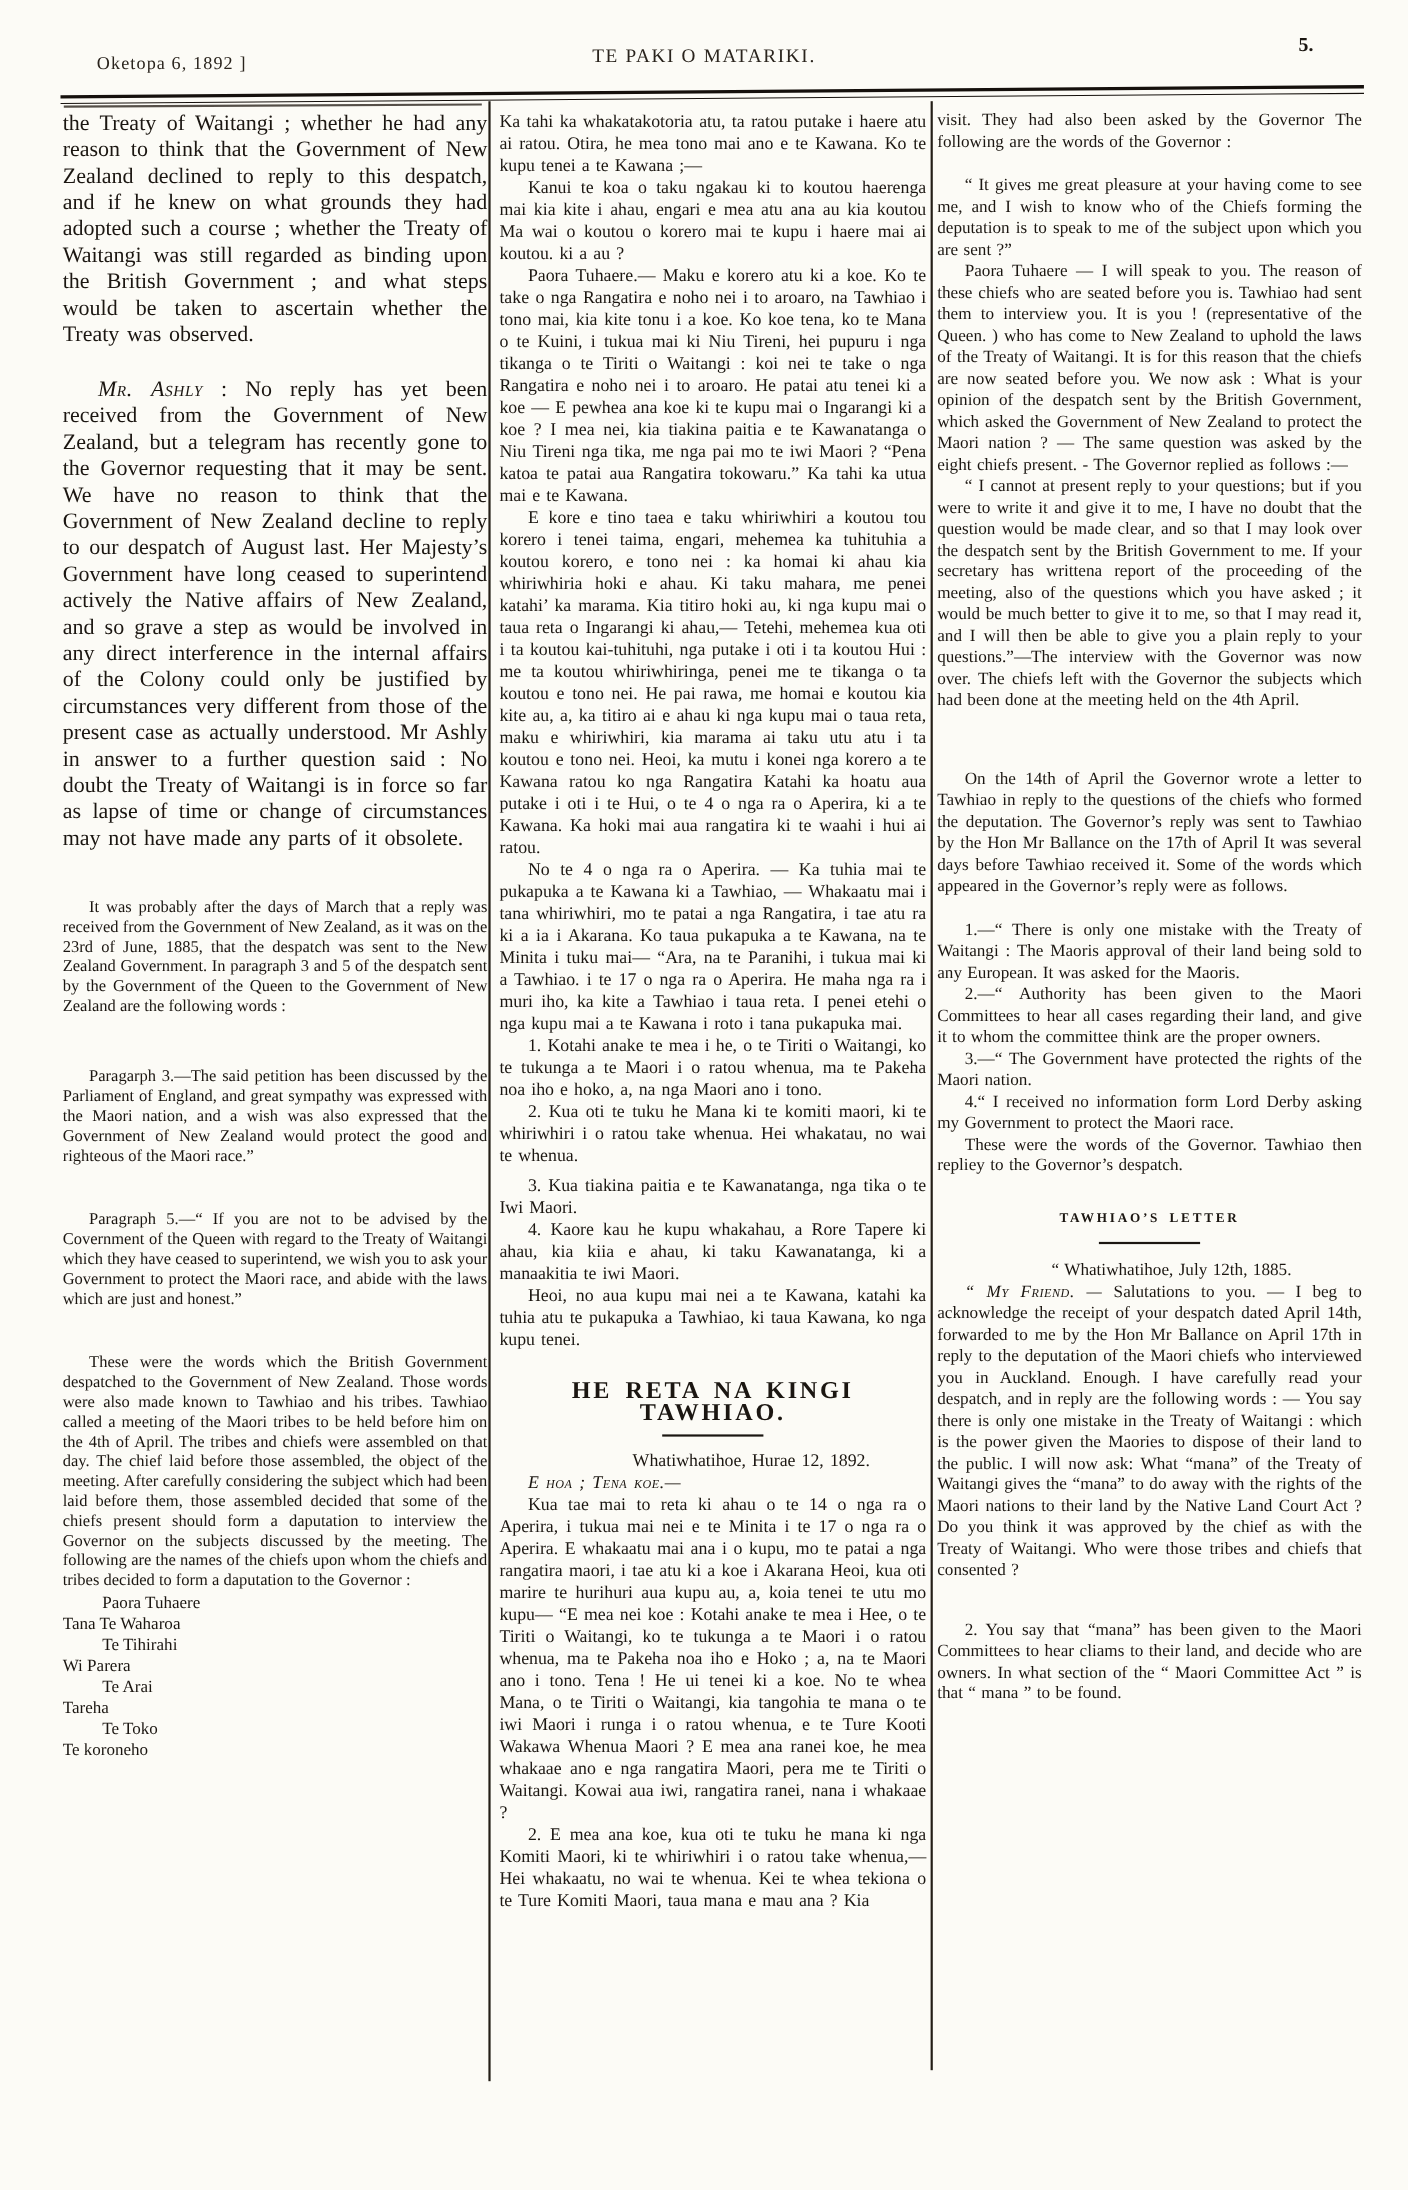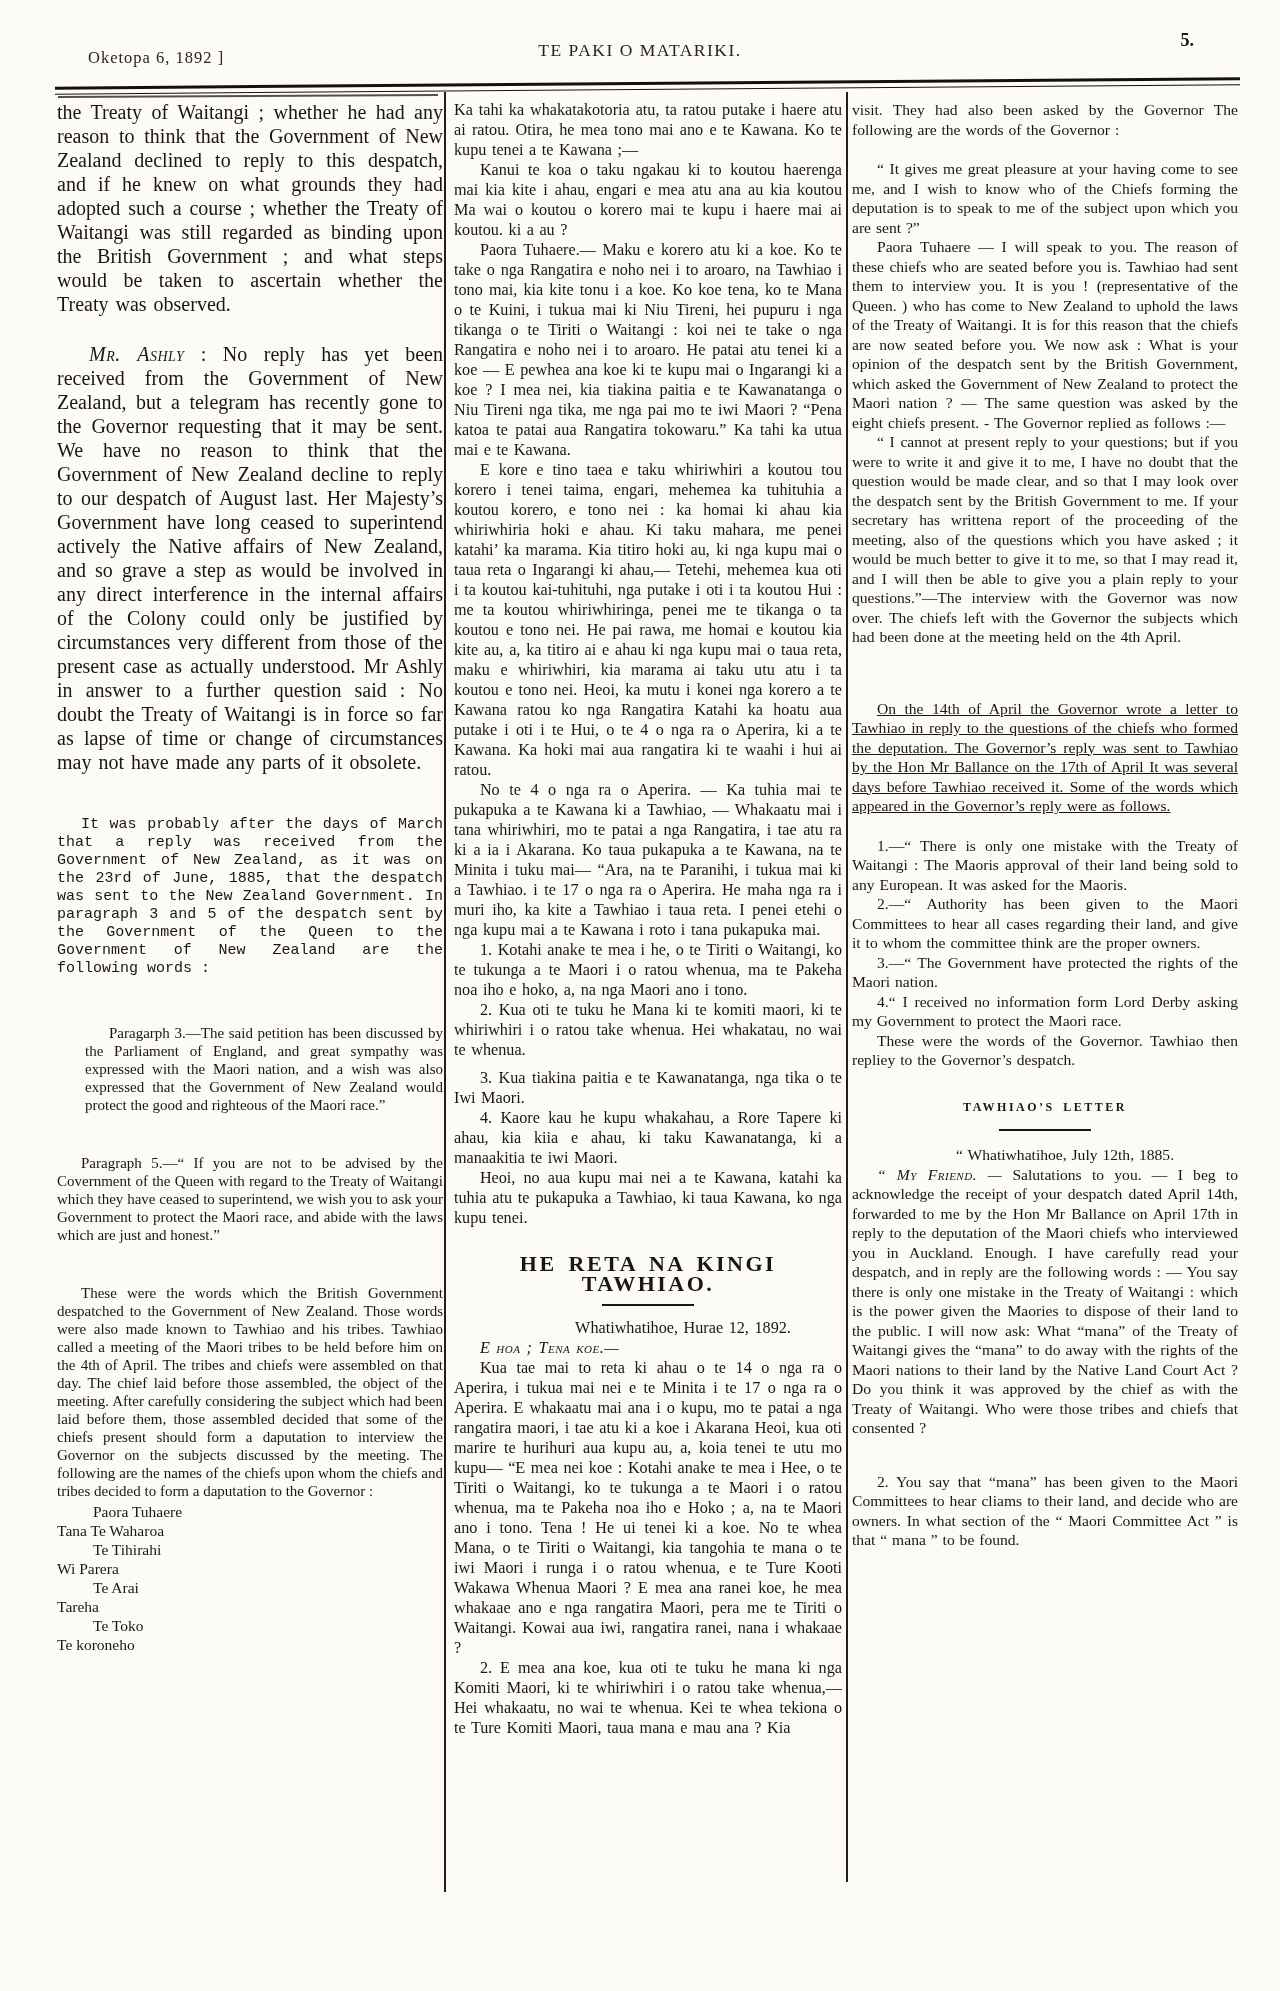--- a/index.html
+++ b/index.html
@@ -38,34 +38,34 @@
 
   .c1big{font-size:20px;line-height:24px;word-spacing:2px;}
   .c1small{font-size:15px;line-height:18px;}
   .col2{font-size:16.2px;line-height:20px;word-spacing:1.5px;}
   .col3{font-size:15.6px;line-height:19.5px;word-spacing:1px;}
 
   .ind{text-indent:1.6em;}
   .sc{font-variant:small-caps;letter-spacing:.5px;font-style:italic;}
 
   
-  .c1small .gap1{margin-top:42px;font-family:Liberation Mono, monospace;}
-  .c1small .gap2{margin-top:46px;margin-left:28px;}
+  .c1small .gap1{margin-top:42px;}
+  .c1small .gap2{margin-top:46px;}
   .c1small .gap3{margin-top:40px;}
   
   .names{margin-top:2px;font-size:15.5px;line-height:19px;text-align:left;}
   .names-row{display:flex;flex-direction:column;}
   .names-row .nl{width:47%;padding-left:36px;box-sizing:border-box;}
   .names-row .nr{flex:1;}
   
   .col2 .gap-item{margin-top:8px;}
   .col2 .letter-head{margin-top:26px;}
   
   .col3 .sgap{margin-top:20px;}
-  .col3 .bgap{margin-top:52px;text-decoration:underline;}
+  .col3 .bgap{margin-top:52px;}
   .col3 .mgap{margin-top:34px;}
   .col3 .letter-head{margin-top:28px;}
 
   
   .letter-head{text-align:center;text-indent:0;}
   .col2 .letter-head{font-size:22px;font-weight:bold;letter-spacing:2.5px;word-spacing:4px;}
   .col3 .letter-head{font-size:12px;font-weight:bold;letter-spacing:2.5px;word-spacing:3px;}
   .head-rule{width:92px;height:0;border-top:2px solid #1b1611;margin:10px auto 12px auto;}
   .col3 .head-rule{border-top-width:2.5px;margin:12px auto 14px auto;}
   .dateline{text-align:center;text-indent:0;padding-left:70px;}

